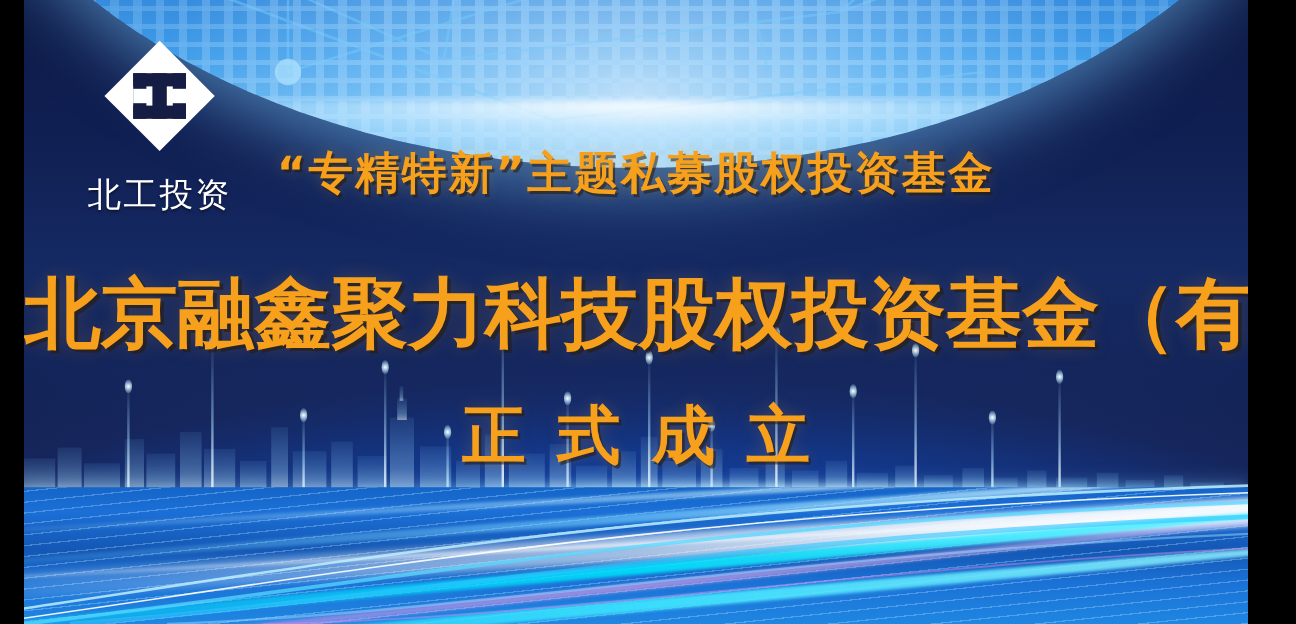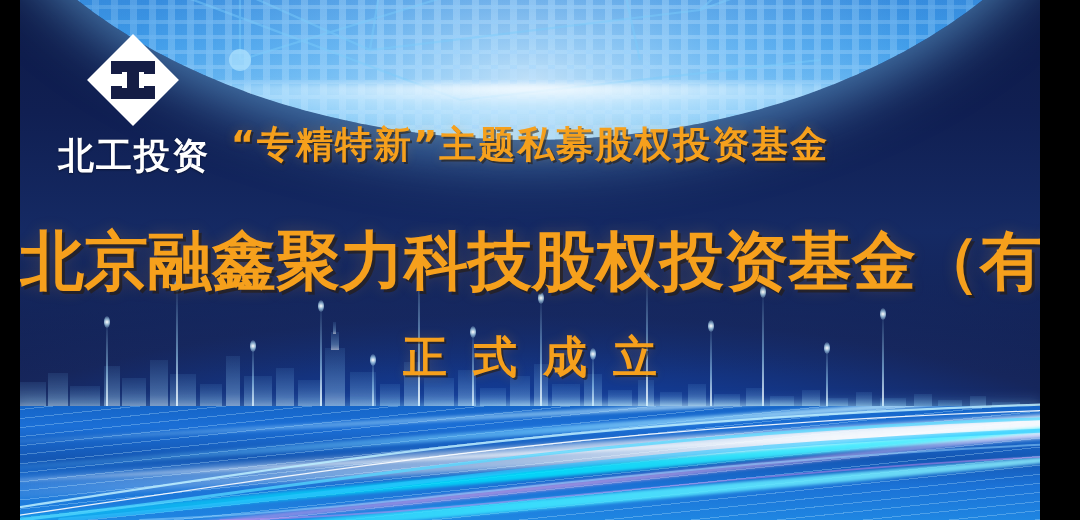--- a/index.html
+++ b/index.html
@@ -106,21 +106,21 @@
   .trails{position:absolute;left:0;top:360px;width:100%;height:160px;}
 
   
   .logo{
     position:absolute;left:38px;top:30px;width:150px;text-align:center;
   }
   .logo-mark{
     width:100px;height:100px;margin:0 auto;position:relative;
   }
   .logo-name{
-    margin-top:2px;color:#ffffff;font-size:36px;font-weight:bold;letter-spacing:2px;
+    margin-top:14px;color:#ffffff;font-size:28px;font-weight:normal;letter-spacing:2px;
     font-family:"DejaVu Sans","Liberation Sans",sans-serif;
     text-shadow:0 1px 2px rgba(0,0,0,.45);
     white-space:nowrap;
   }
 
   
   .txt-wrap{position:absolute;left:0;top:0;width:100%;height:100%;}
   .t-sub{
     position:absolute;left:0;top:120px;width:100%;text-align:center;
     font-family:"DejaVu Sans","Liberation Sans",sans-serif;
@@ -131,21 +131,21 @@
   .t-main{
     position:absolute;left:0;top:218px;width:100%;text-align:center;
     font-family:"DejaVu Sans","Liberation Sans",sans-serif;
     font-size:64px;font-weight:bold;color:#F6A01C;letter-spacing:0px;
     text-shadow:3px 3px 0 rgba(40,25,5,.55), 0 0 16px rgba(255,170,40,.20);
     white-space:nowrap;
   }
   .t-foot{
     position:absolute;left:0;top:328px;width:100%;text-align:center;
     font-family:"DejaVu Sans","Liberation Sans",sans-serif;
-    font-size:44px;font-weight:bold;color:#F6A01C;letter-spacing:26px;
+    font-size:53px;font-weight:bold;color:#F6A01C;letter-spacing:26px;
     text-indent:26px;
     text-shadow:2px 2px 0 rgba(40,25,5,.55), 0 0 12px rgba(255,170,40,.22);
     white-space:nowrap;
   }
 
   
   .bar{position:absolute;top:0;height:100%;background:#000;}
   .bar-l{left:0;width:20px;}
   .bar-r{right:0;width:40px;}
 </style>

